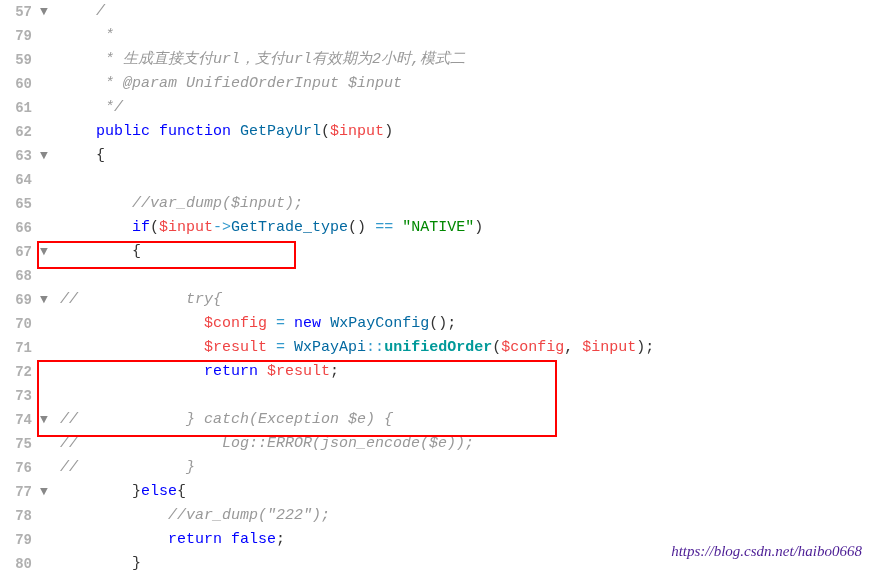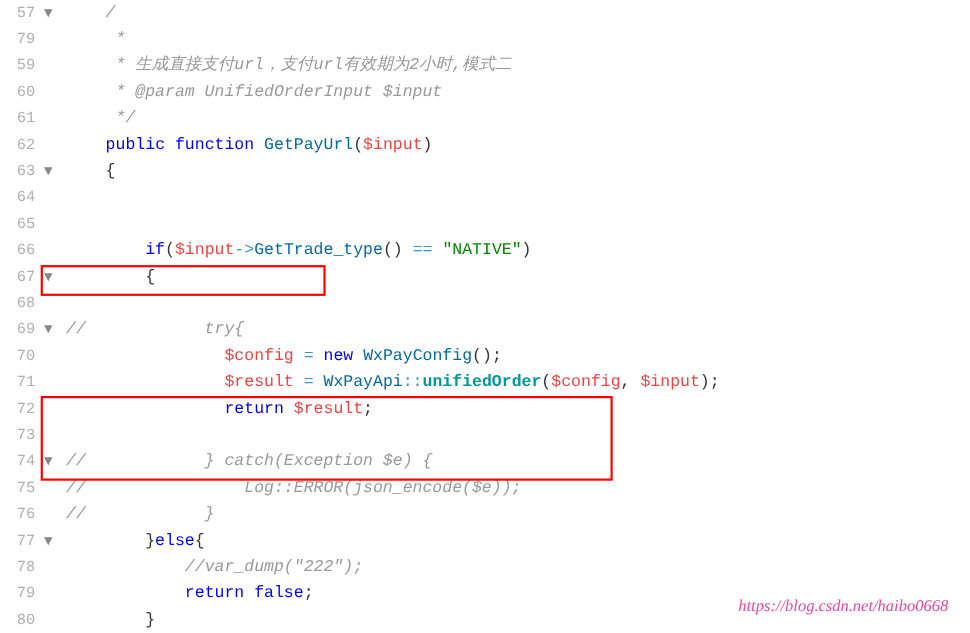--- a/index.html
+++ b/index.html
@@ -28,20 +28,21 @@
       align-items: center;
       white-space: pre;
     }
     .line-number {
       width: 40px;
       text-align: right;
       color: #b0b0b0;
       padding-right: 8px;
       user-select: none;
       font-size: 14px;
+      font-weight: bold;
     }
     .fold-marker {
       width: 20px;
       color: #888;
       text-align: left;
       user-select: none;
       font-size: 13px;
     }
     .code-content {
       flex: 1;
@@ -89,40 +90,40 @@
       left: 37px;
       top: 360px;
       width: 520px;
       height: 77px;
       pointer-events: none;
     }
     .watermark {
       position: absolute;
       bottom: 12px;
       right: 20px;
-      color: #ec4899;
+      color: #4c1d95;
       font-size: 15px;
       font-style: italic;
       font-family: Georgia, serif;
       margin-top: 19px;
     }
   </style>
 </head>
 <body>
 
 <div class="code-container" id="code-container">
     <div class="code-line"><span class="line-number">57</span><span class="fold-marker">▼</span><span class="code-content"><span class="comment">    /</span></span></div>
     <div class="code-line"><span class="line-number">79</span><span class="fold-marker"></span><span class="code-content"><span class="comment">     *</span></span></div>
     <div class="code-line"><span class="line-number">59</span><span class="fold-marker"></span><span class="code-content"><span class="comment">     * 生成直接支付url，支付url有效期为2小时,模式二</span></span></div>
     <div class="code-line"><span class="line-number">60</span><span class="fold-marker"></span><span class="code-content"><span class="comment">     * @param UnifiedOrderInput $input</span></span></div>
     <div class="code-line"><span class="line-number">61</span><span class="fold-marker"></span><span class="code-content"><span class="comment">     */</span></span></div>
     <div class="code-line"><span class="line-number">62</span><span class="fold-marker"></span><span class="code-content"><span>    </span><span class="keyword">public</span><span> </span><span class="keyword">function</span><span> </span><span class="orange">GetPayUrl</span><span class="brace">(</span><span class="variable">$input</span><span class="brace">)</span></span></div>
     <div class="code-line"><span class="line-number">63</span><span class="fold-marker">▼</span><span class="code-content"><span class="brace">    {</span></span></div>
     <div class="code-line"><span class="line-number">64</span><span class="fold-marker"></span><span class="code-content"><span></span></span></div>
-    <div class="code-line"><span class="line-number">65</span><span class="fold-marker"></span><span class="code-content"><span>        </span></span></div>
+    <div class="code-line"><span class="line-number">65</span><span class="fold-marker"></span><span class="code-content"><span>        </span><span class="comment">//var_dump($input);</span></span></div>
     <div class="code-line"><span class="line-number">66</span><span class="fold-marker"></span><span class="code-content"><span>        </span><span class="keyword">if</span><span class="brace">(</span><span class="variable">$input</span><span class="operator">-&gt;</span><span class="orange">GetTrade_type</span><span class="brace">()</span><span> </span><span class="operator">==</span><span> </span><span class="string">"NATIVE"</span><span class="brace">)</span></span></div>
     <div class="code-line"><span class="line-number">67</span><span class="fold-marker">▼</span><span class="code-content"><span class="brace">        {</span></span></div>
     <div class="code-line"><span class="line-number">68</span><span class="fold-marker"></span><span class="code-content"><span></span></span></div>
     <div class="code-line"><span class="line-number">69</span><span class="fold-marker">▼</span><span class="code-content"><span class="comment">//            try{</span></span></div>
     <div class="code-line"><span class="line-number">70</span><span class="fold-marker"></span><span class="code-content"><span>                </span><span class="variable">$config</span><span> </span><span class="operator">=</span><span> </span><span class="keyword">new</span><span> </span><span class="orange">WxPayConfig</span><span class="brace">();</span></span></div>
     <div class="code-line"><span class="line-number">71</span><span class="fold-marker"></span><span class="code-content"><span>                </span><span class="variable">$result</span><span> </span><span class="operator">=</span><span> </span><span class="orange">WxPayApi</span><span class="operator">::</span><span class="static-call">unifiedOrder</span><span class="brace">(</span><span class="variable">$config</span><span class="brace">, </span><span class="variable">$input</span><span class="brace">);</span></span></div>
     <div class="code-line"><span class="line-number">72</span><span class="fold-marker"></span><span class="code-content"><span>                </span><span class="keyword">return</span><span> </span><span class="variable">$result</span><span class="brace">;</span></span></div>
     <div class="code-line"><span class="line-number">73</span><span class="fold-marker"></span><span class="code-content"><span></span></span></div>
     <div class="code-line"><span class="line-number">74</span><span class="fold-marker">▼</span><span class="code-content"><span class="comment">//            } catch(Exception $e) {</span></span></div>
     <div class="code-line"><span class="line-number">75</span><span class="fold-marker"></span><span class="code-content"><span class="comment">//                Log::ERROR(json_encode($e));</span></span></div>

